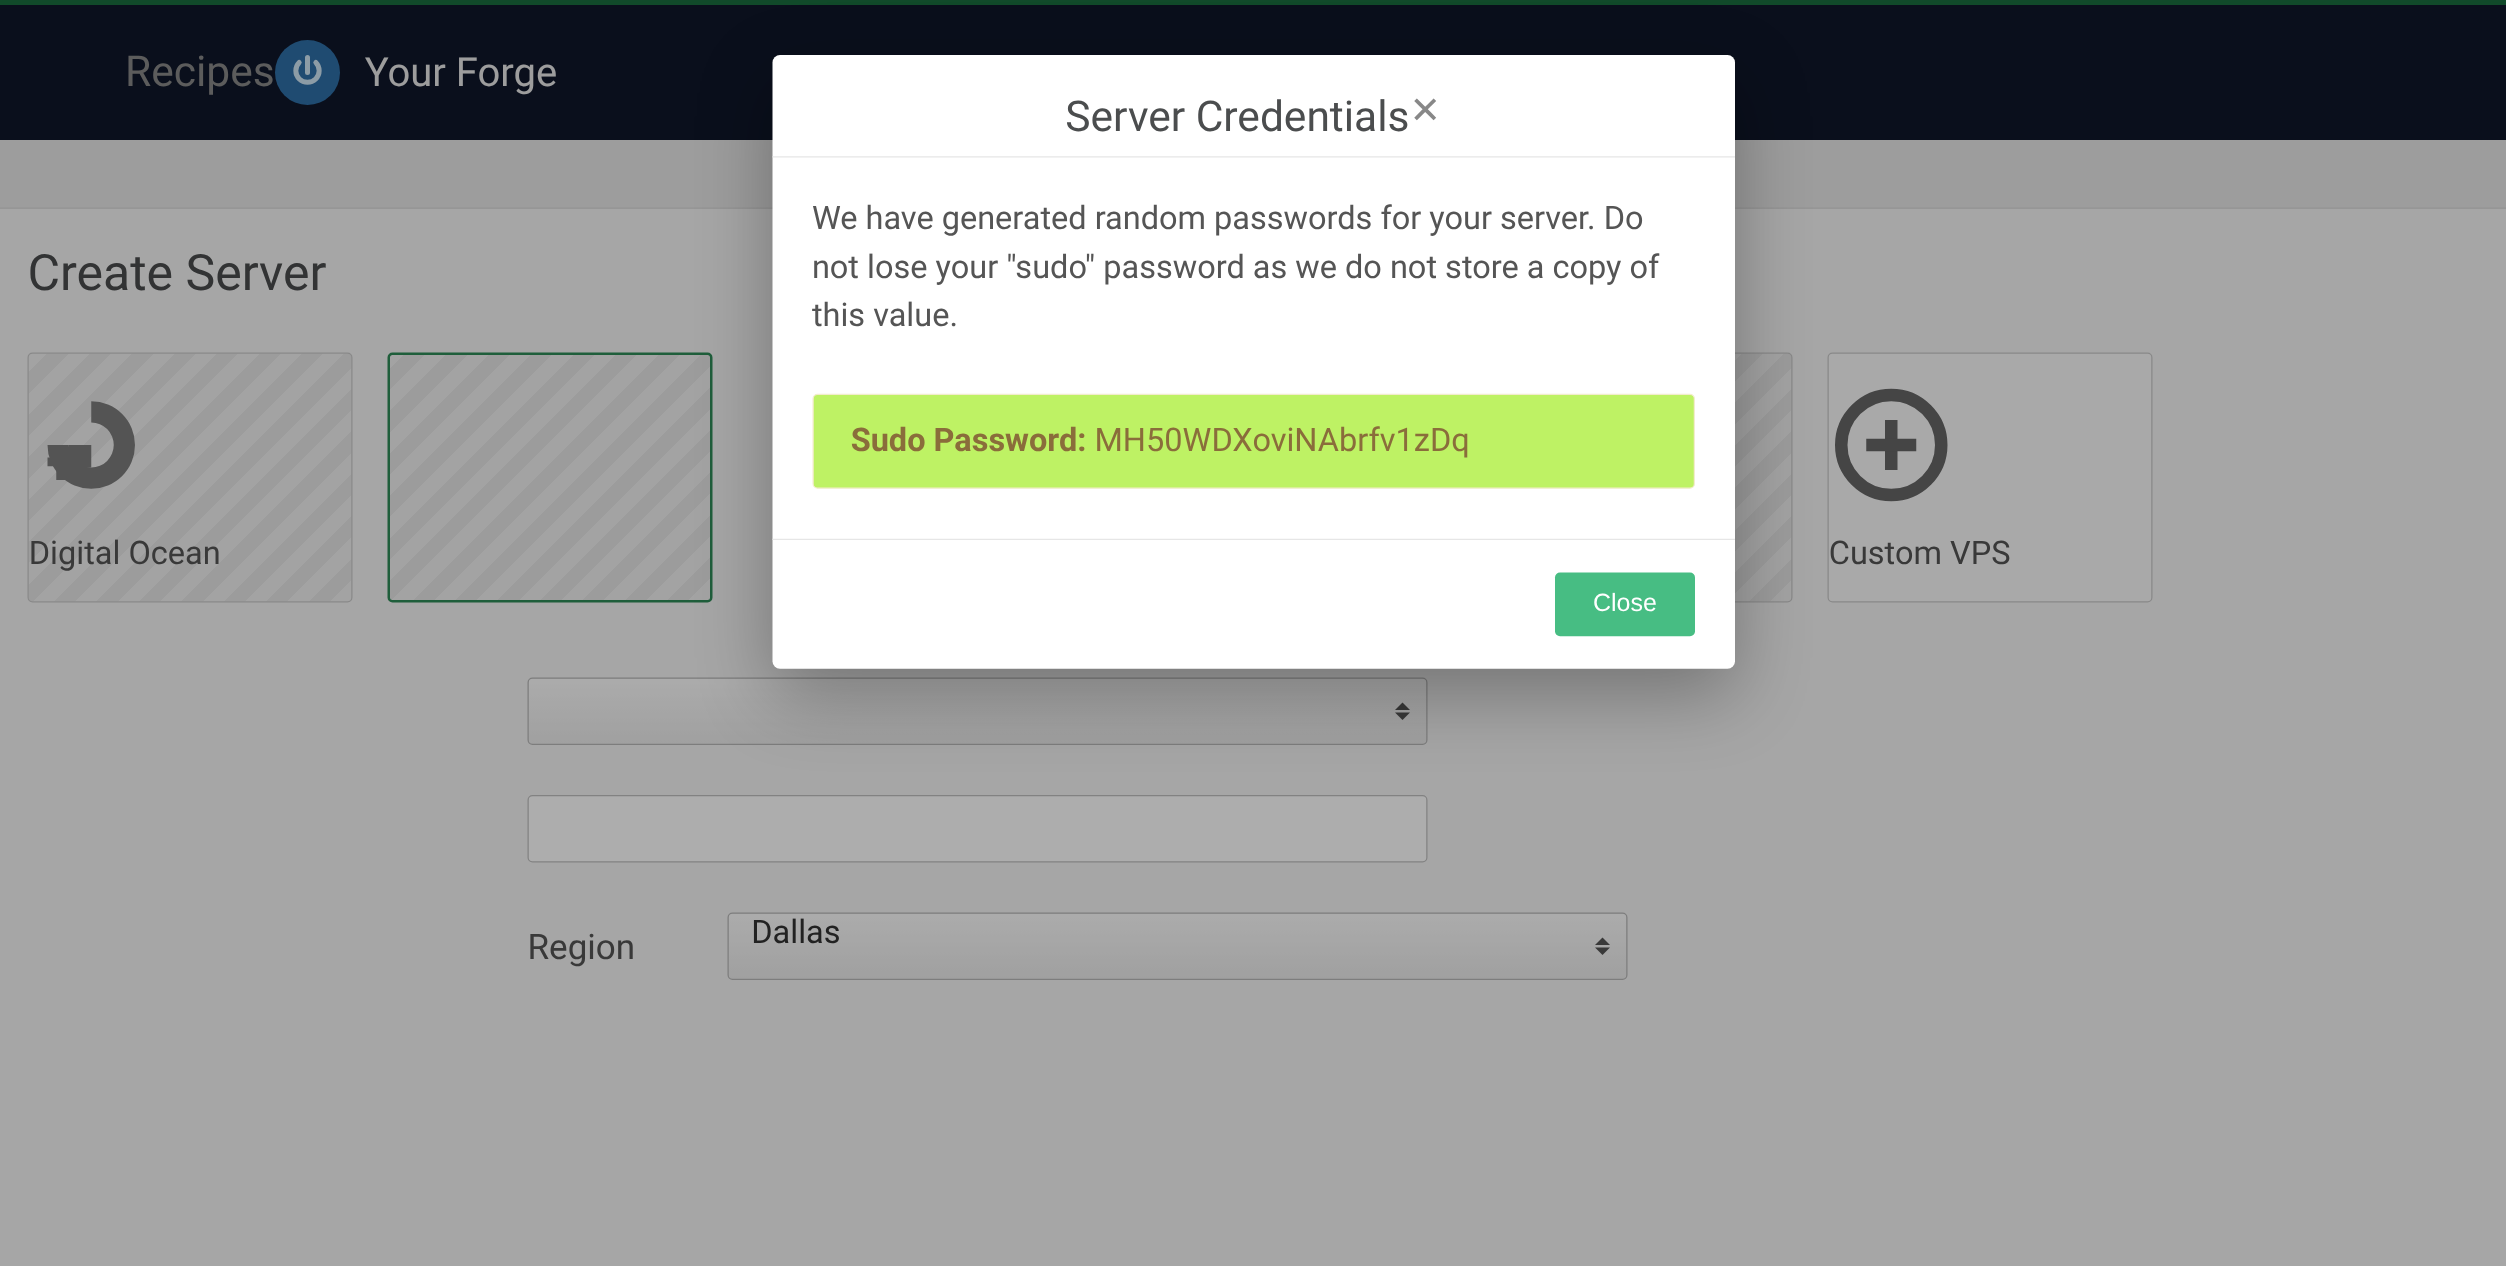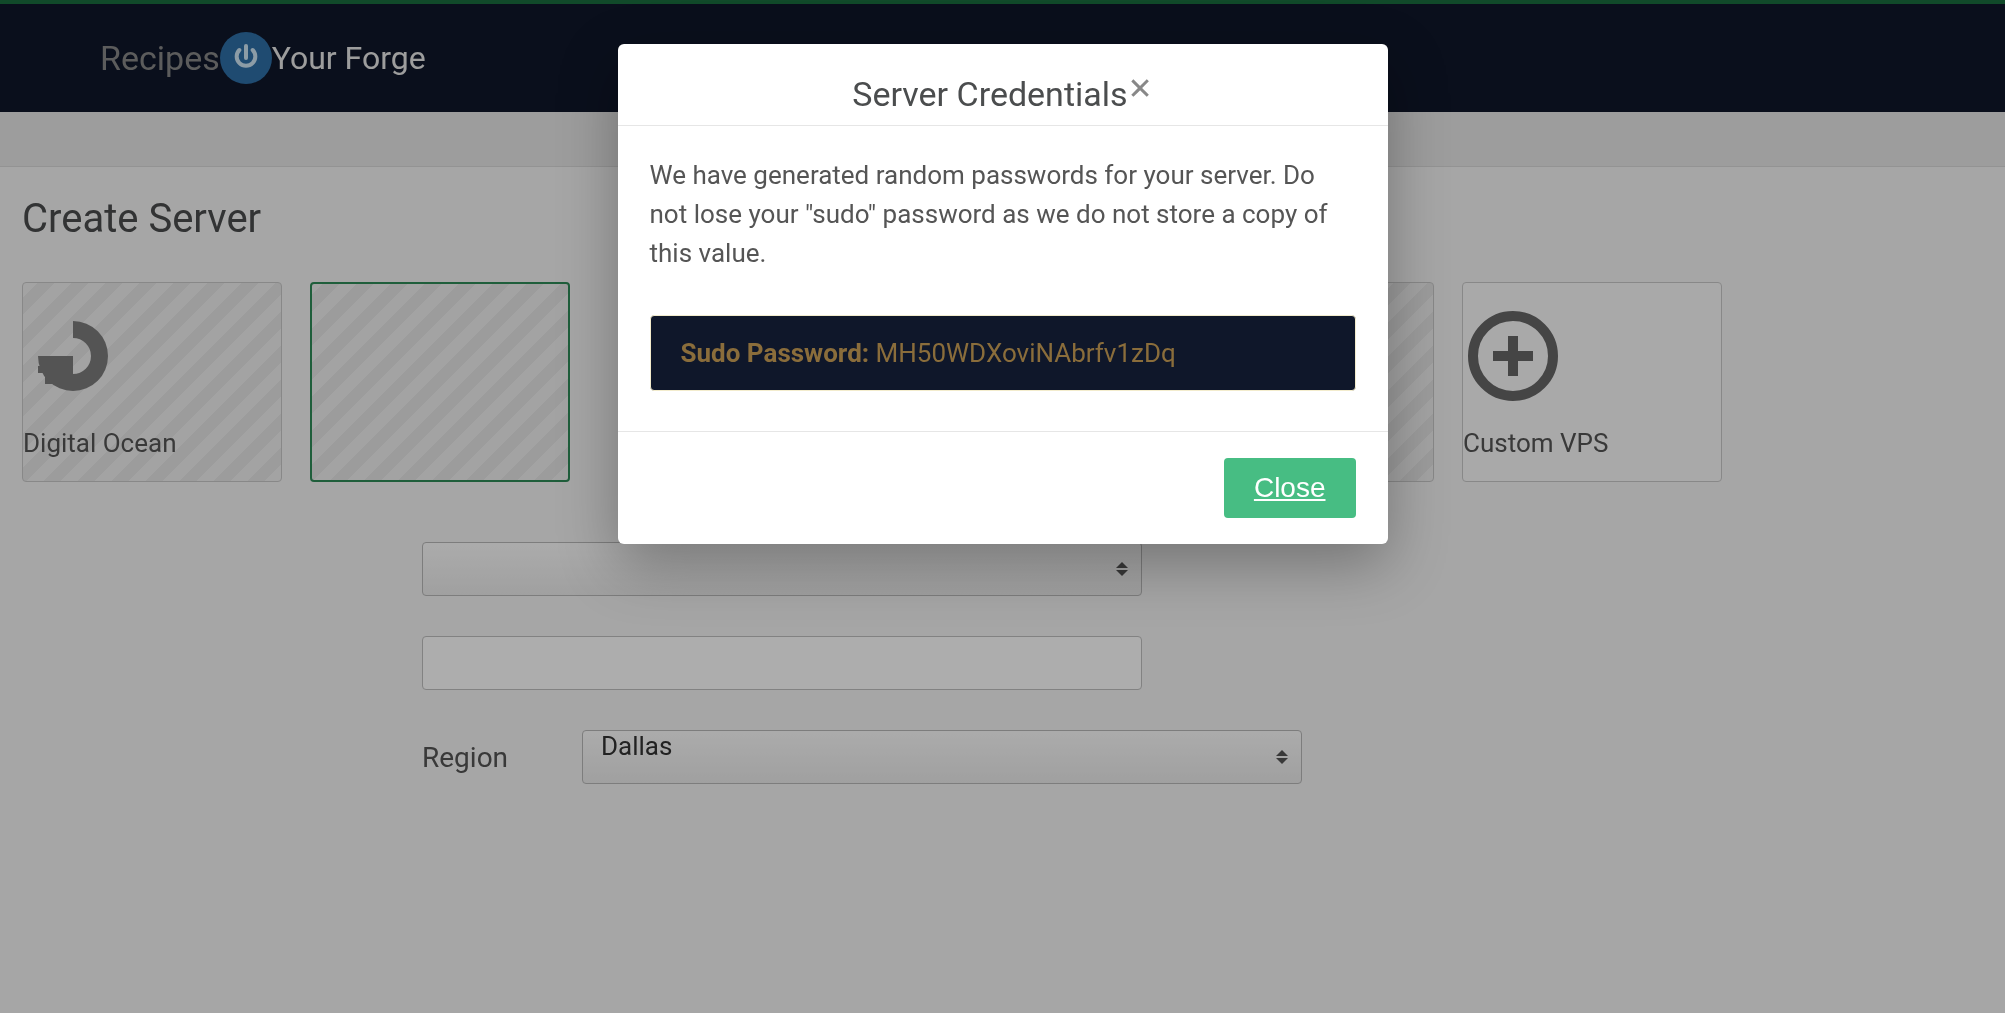--- a/index.html
+++ b/index.html
@@ -30,20 +30,21 @@
       padding: 0 20px 0 100px;
     }
     .header-left {
       color: #888888;
       font-size: 34px;
       font-weight: 400;
     }
     .header-right {
       display: flex;
       align-items: center;
+      gap: 20px;
     }
     .power-icon {
       width: 52px;
       height: 52px;
       border-radius: 50%;
       background: #2f6fa7;
       display: flex;
       align-items: center;
       justify-content: center;
       position: relative;
@@ -219,44 +220,43 @@
       border-bottom: 1px solid #e6e6e6;
     }
     .modal-body p {
       font-size: 26px;
       line-height: 1.5;
       color: #555;
       margin-bottom: 24px;
     }
     .modal-body p:last-of-type { margin-bottom: 42px; }
     .alert {
-      background: #0f172a;
+      background: #bef264;
       border: 1px solid #f3eccd;
       border-radius: 4px;
       padding: 22px 30px;
       font-size: 26px;
       color: #8a6d3b;
       margin-bottom: 22px;
     }
     .alert:last-child { margin-bottom: 0; }
     .alert strong { font-weight: 700; }
     .modal-footer {
       padding: 26px 32px;
       display: flex;
       justify-content: flex-end;
     }
     .btn-close {
       background: #47bd83;
       color: #fff;
       border: none;
       border-radius: 4px;
       padding: 14px 30px;
-      font-size: 28px;
+      font-size: 20px;
       cursor: pointer;
-      text-decoration: underline;
     }
   </style>
 </head>
 <body>
 
 <div class="top-accent"></div>
 
 <div class="header">
   <div class="header-left">Recipes</div>
   <div class="header-right">

